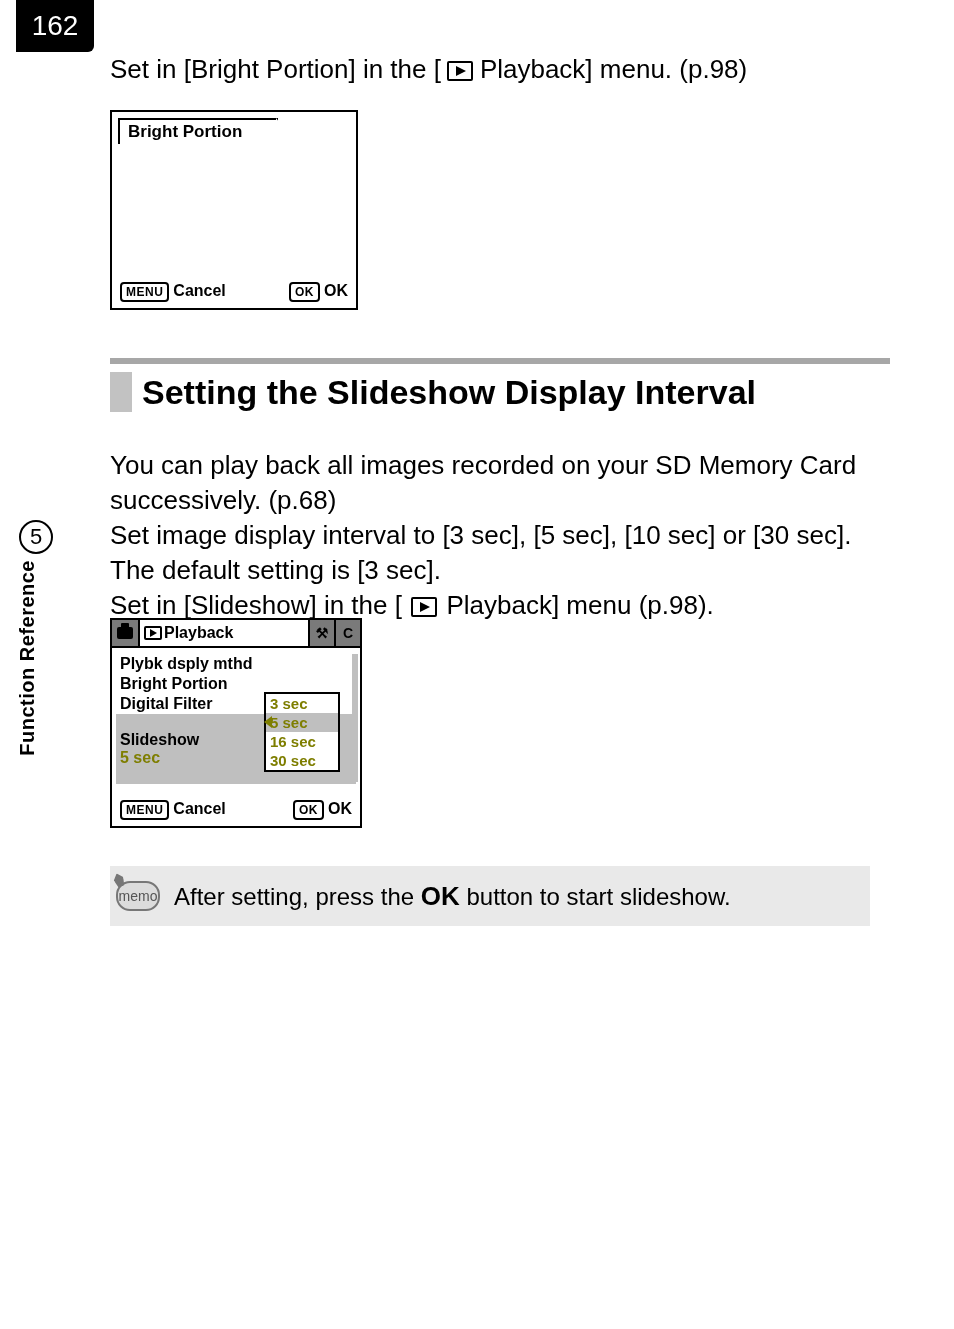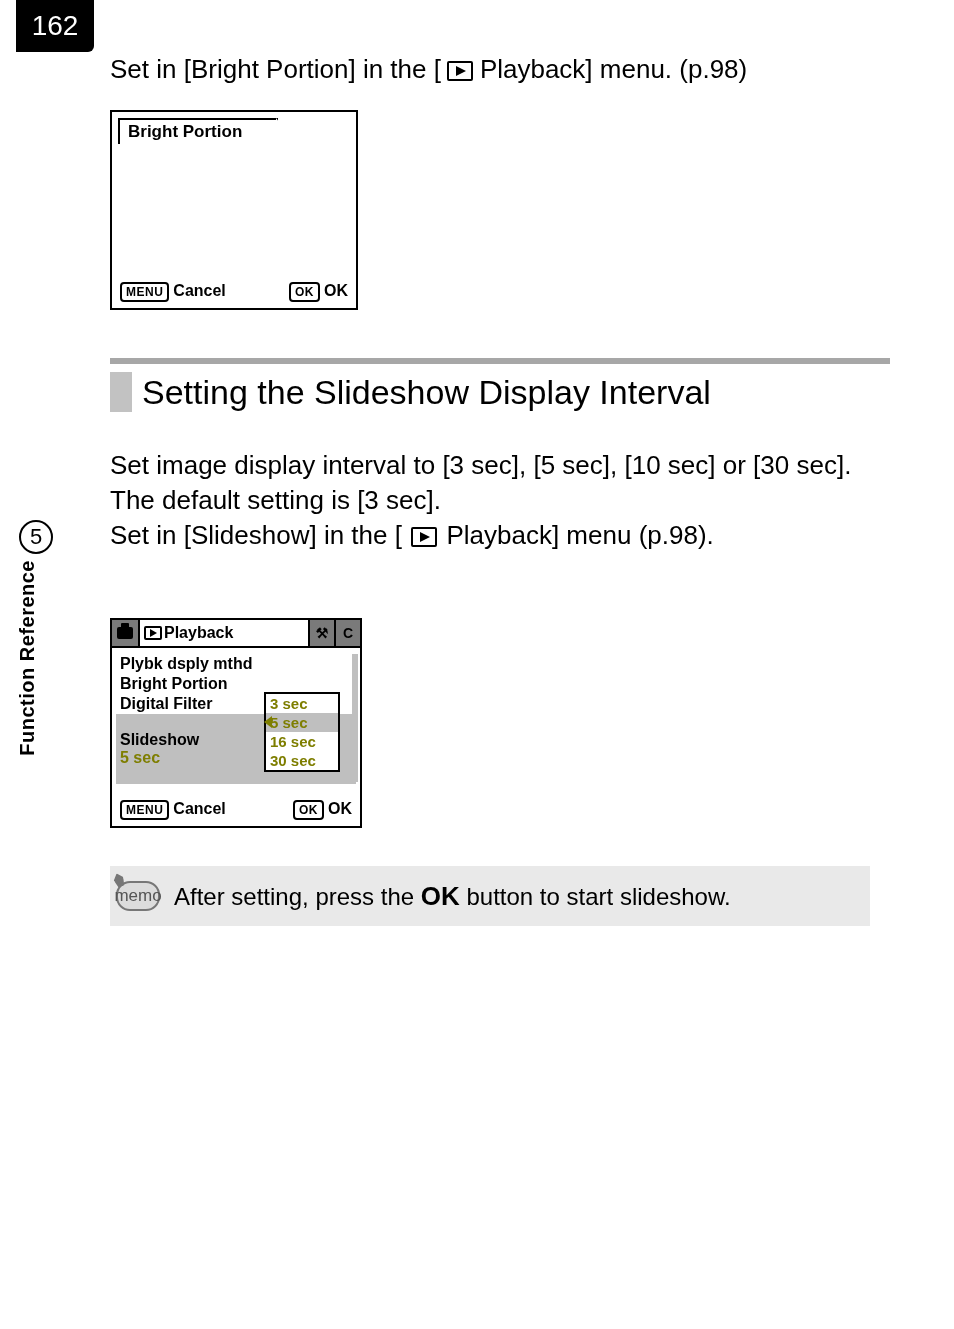--- a/index.html
+++ b/index.html
@@ -106,21 +106,21 @@
   }
 
   
   .section-wrap { position: absolute; left: 94px; top: 358px; width: 780px; }
   .section-rule { height: 6px; background: #a7a7a7; width: 100%; }
   .section-title {
     margin-top: 8px;
     display: flex; align-items: center;
   }
   .section-title .bar { width: 22px; height: 40px; background: #c2c2c2; margin-right: 10px; }
-  .section-title h2 { font-size: 34px; font-weight: 400; text-align: center; }
+  .section-title h2 { font-size: 34px; font-weight: 700; text-align: center; }
 
   .body-text { position: absolute; left: 94px; top: 448px; width: 780px; font-size: 26px; line-height: 1.35; }
 
   
   .lcd2 {
     position: absolute; left: 94px; top: 618px;
     width: 252px; height: 210px;
     border: 2px solid #000;
   }
   .lcd2 .tabs {
@@ -166,21 +166,21 @@
     position: absolute; left: 94px; top: 866px; width: 760px; height: 60px;
     background: #e9e9e9;
     display: flex; align-items: center;
   }
   .memo-icon-wrap { width: 56px; display:flex; justify-content:center; }
   .memo-icon {
     width: 44px; height: 30px; position: relative;
     border: 2px solid #777; border-radius: 14px 14px 14px 14px;
     background: #dcdcdc;
     display: flex; align-items: center; justify-content: center;
-    font-size: 17px; color: #555;
+    font-size: 14px; color: #555;
   }
   .memo-icon .pin {
     position: absolute; left: -4px; top: -10px;
     width: 10px; height: 14px; background: #777;
     transform: rotate(-20deg);
     clip-path: polygon(50% 0, 100% 40%, 80% 100%, 20% 100%, 0 40%);
   }
   .memo-text { font-size: 24px; padding-left: 8px; }
   .memo-text .ok { font-weight: 700; font-size: 26px; }
 
@@ -229,20 +229,21 @@
 
   <div class="section-wrap">
     <div class="section-rule"></div>
     <div class="section-title">
       <div class="bar"></div>
       <h2>Setting the Slideshow Display Interval</h2>
     </div>
   </div>
 
   <div class="body-text">
+    <div>You can play back all images recorded on your SD Memory Card successively. (p.68)</div>
     <div>Set image display interval to [3 sec], [5 sec], [10 sec] or [30 sec]. The default setting is [3 sec].</div>
     <div>
       <span>Set in [Slideshow] in the [</span>
       <span class="play-icon"></span>
       <span> Playback] menu (p.98).</span>
     </div>
   </div>
 
   <div class="lcd2">
     <div class="tabs">

